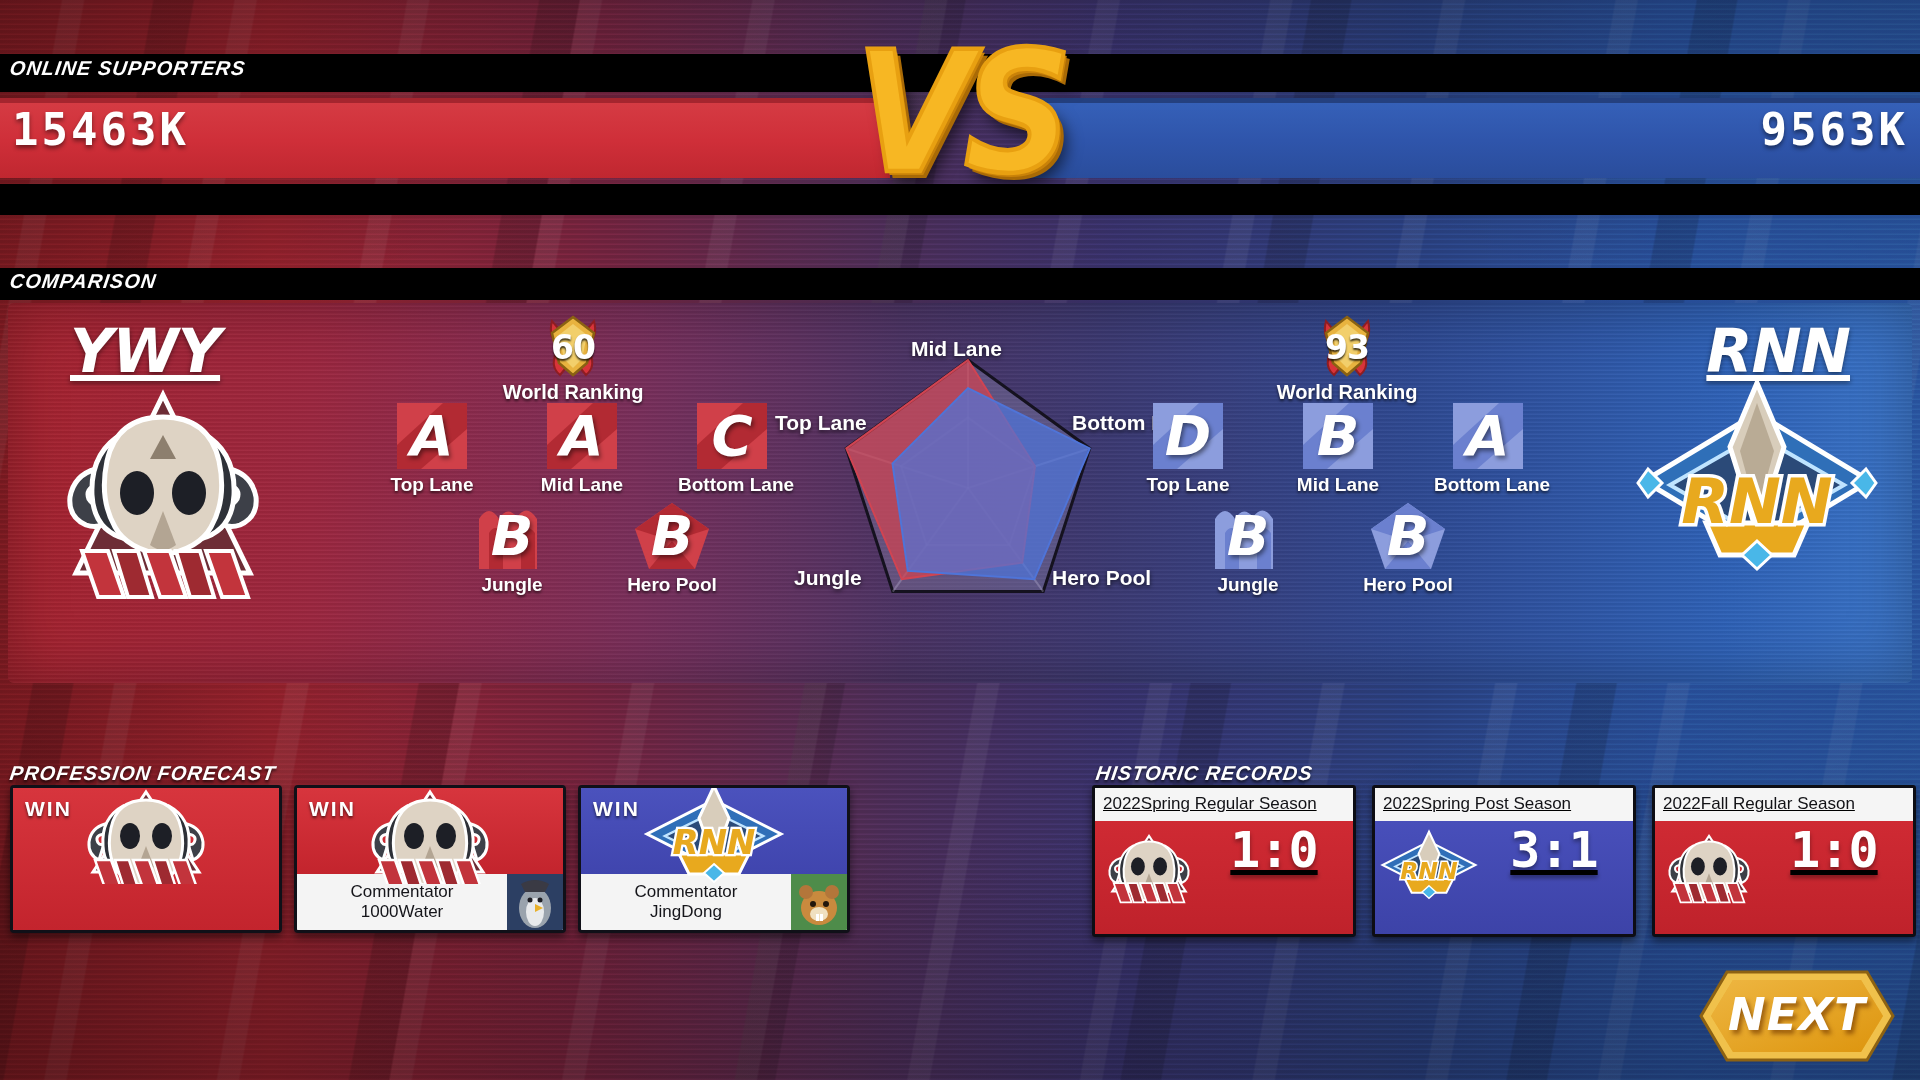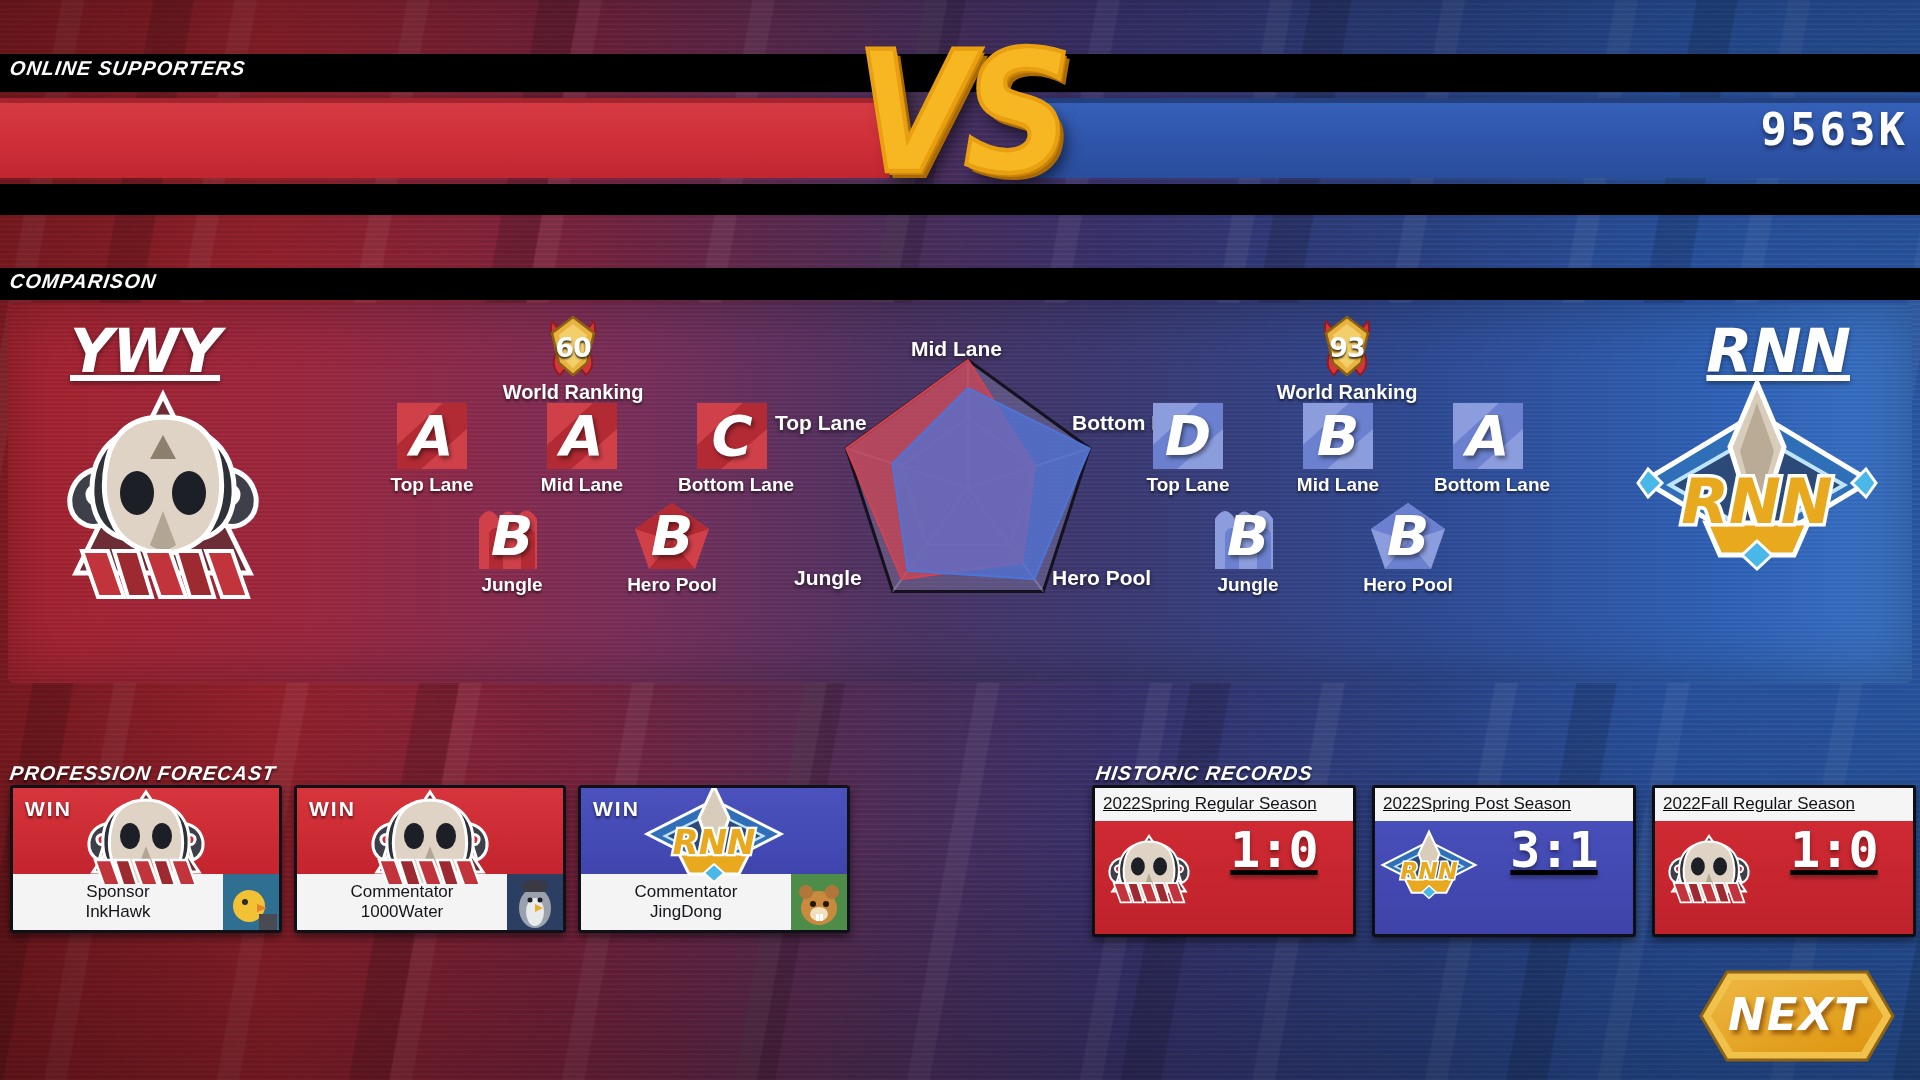--- a/index.html
+++ b/index.html
@@ -139,21 +139,21 @@
   #logo-left  { left:30px; }
   #logo-right { right:30px; }
 
   
   .rank-group { position:absolute; top:10px; width:220px; text-align:center; }
   #rank-left  { left:455px; }
   #rank-right { right:455px; }
   .rank-badge { width:66px; height:66px; margin:0 auto; position:relative; }
   .rank-num {
     position:absolute; inset:0; display:flex; align-items:center; justify-content:center;
-    font-family:"DejaVu Sans", sans-serif; font-weight:bold; font-size:27px; color:#fff;
+    font-family:"DejaVu Sans", sans-serif; font-weight:bold; font-size:33px; color:#fff;
     text-shadow:0 2px 2px rgba(0,0,0,.75); letter-spacing:-1px; padding-top:3px;
   }
   .rank-caption {
     margin-top:2px; font-size:20px; font-weight:bold; color:#fff;
     text-shadow:0 2px 3px rgba(0,0,0,.6);
   }
 
   
   .grade-row { position:absolute; display:flex; }
   #grades-left-top    { left:370px; top:96px;  gap:42px; }
@@ -257,20 +257,21 @@
 <div class="bg-vig"></div>
 
 <div class="top-block">
   <div class="top-black-1"></div>
   <div class="bar-red"></div>
   <div class="bar-blue"></div>
   <div class="top-black-2"></div>
 
   <div class="label-strip" id="online-supporters-label">ONLINE SUPPORTERS</div>
 
+  <div class="bar-num" id="supporters-left-value">15463K</div>
   <div class="bar-num" id="supporters-right-value">9563K</div>
 
   <div class="vs-wrap">
     <div class="vs-text">VS</div>
   </div>
 </div>
 
 <div class="cmp-black"></div>
 <div class="label-strip" id="comparison-label">COMPARISON</div>
 
@@ -506,32 +507,20 @@
   <path d="M75 62 l-8 21 q8 6 16 0z" fill="#b3a593"></path>
   <g>
               <path d="M24 76 l16 0 l10 28 l-16 0z" fill="#c2343c" stroke="#fff" stroke-width="2.5"></path>
      <path d="M44 76 l14 0 l9 28 l-14 0z" fill="#9e2a31" stroke="#fff" stroke-width="2.5"></path>
      <path d="M62 76 l16 0 l10 28 l-16 0z" fill="#c2343c" stroke="#fff" stroke-width="2.5"></path>
      <path d="M82 76 l14 0 l9 28 l-14 0z" fill="#9e2a31" stroke="#fff" stroke-width="2.5"></path>
      <path d="M100 76 l16 0 l10 28 l-16 0z" fill="#c2343c" stroke="#fff" stroke-width="2.5"></path>
             </g>
           </svg></div>
     </div>
-    <div class="fc-bottom">
-      <div class="fc-role">Sponsor<br>InkHawk</div>
-      <div class="fc-avatar">
-        <svg viewBox="0 0 56 56" width="56" height="56">
-            <rect width="56" height="56" fill="#2e6f92"></rect>
-            <circle cx="26" cy="32" r="16" fill="#f3c234"></circle>
-            <circle cx="22" cy="28" r="3" fill="#2b2b2b"></circle>
-            <path d="M34 30 l10 4 l-10 4z" fill="#e8832a"></path>
-            <rect x="36" y="40" width="18" height="16" fill="#4a4a52"></rect>
-          </svg>
-      </div>
-    </div>
   </div>
   <div class="fc-card">
     <div class="fc-top red">
       <div class="fc-win">WIN</div>
       <div class="fc-logo"><svg viewBox="0 0 150 100" width="150" height="100">
   <polygon points="75,8 128,88 22,88" fill="#6d2d36" stroke="#fff" stroke-width="3"></polygon>
   <path d="M34 40 q-14 4 -16 18 q-1 13 10 18 l5 -16 q-6 2 -7 -4 q-1 -6 10 -6z" fill="#3d4048" stroke="#fff" stroke-width="3"></path>
   <path d="M116 40 q14 4 16 18 q1 13 -10 18 l-5 -16 q6 2 7 -4 q1 -6 -10 -6z" fill="#3d4048" stroke="#fff" stroke-width="3"></path>
   <path d="M52 22 q-22 12 -20 40 q1 22 21 28 l5 -16 q-11 -5 -11 -17 q0 -15 12 -21z" fill="#2e3138" stroke="#fff" stroke-width="3"></path>
   <path d="M98 22 q22 12 20 40 q-1 22 -21 28 l-5 -16 q11 -5 11 -17 q0 -15 -12 -21z" fill="#2e3138" stroke="#fff" stroke-width="3"></path>

